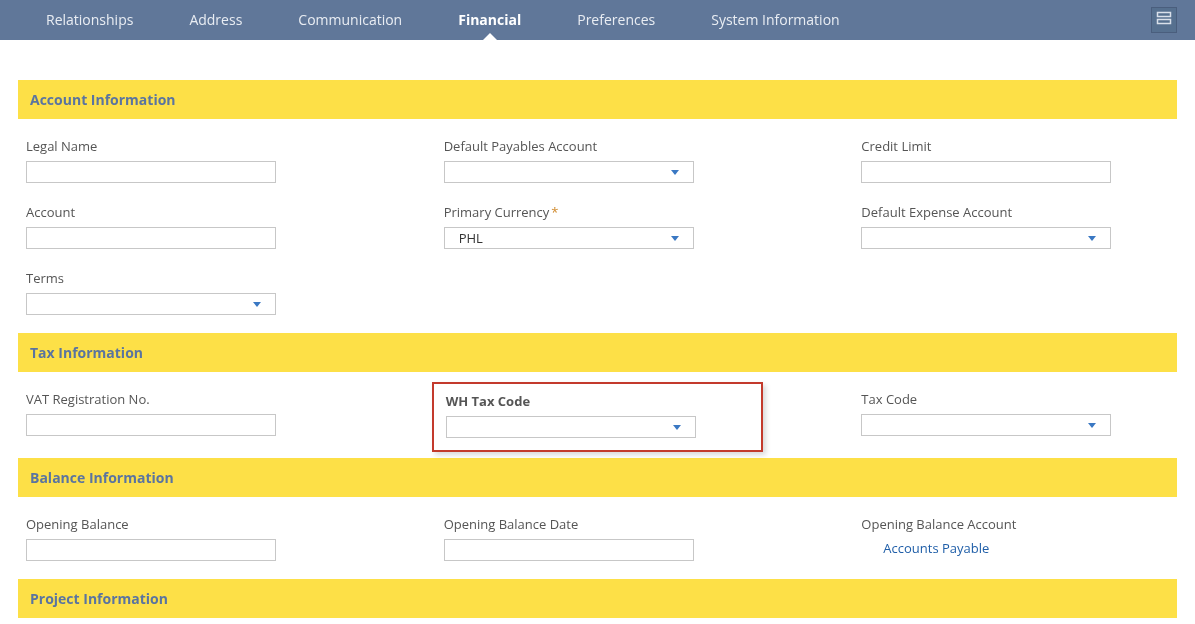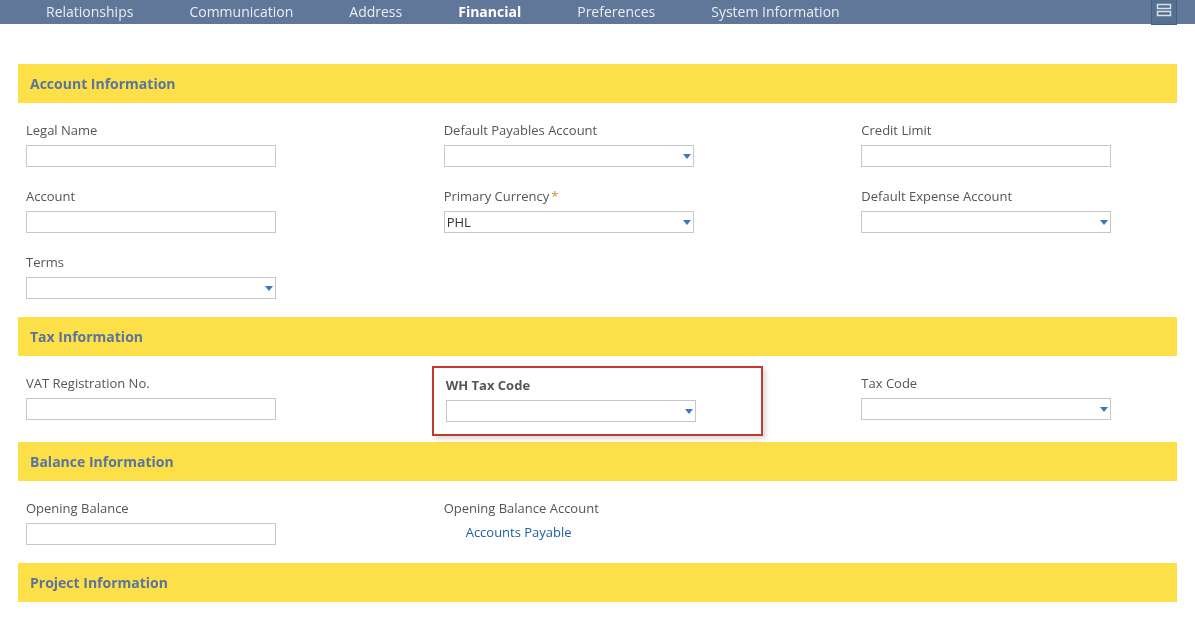--- a/index.html
+++ b/index.html
@@ -7,21 +7,21 @@
     font-family: "Open Sans", "Segoe UI", Arial, sans-serif;
     font-size: 13px;
     color: #333;
     background: #fff;
     width: 1195px;
   }
   .tabbar {
     display: flex;
     align-items: center;
     background: #607799;
-    height: 24px;
+    height: 40px;
     padding: 8px 18px;
     position: relative;
   }
   .tab {
     color: #e9edf3;
     padding: 0 28px;
     height: 40px;
     line-height: 40px;
     cursor: pointer;
     font-size: 14px;
@@ -85,21 +85,21 @@
     color: #555;
     margin-bottom: 6px;
     display: block;
   }
   .req { color: #d08a2e; margin-left: 2px; }
   .text-input, .select-input {
     width: 250px;
     height: 22px;
     border: 1px solid #c7c7c7;
     background: #fff;
-    padding: 2px 2px;
+    padding: 2px 14px;
     font-size: 13px;
     color: #333;
   }
   .select-input {
     display: flex;
     align-items: center;
     justify-content: space-between;
     cursor: pointer;
   }
   .select-caret {
@@ -120,22 +120,22 @@
     position: relative;
     box-shadow: 3px 3px 5px rgba(0,0,0,0.15);
     font-weight: bold;
   }
 </style>
 </head>
 <body>
 
 <div class="tabbar">
   <div class="tab"><span>Relationships</span></div>
+  <div class="tab"><span>Address</span></div>
   <div class="tab"><span>Communication</span></div>
-  <div class="tab"><span>Address</span></div>
   <div class="tab active"><span>Financial</span></div>
   <div class="tab"><span>Preferences</span></div>
   <div class="tab"><span>System Information</span></div>
   <div class="tab-spacer"></div>
   <div class="tab-iconbtn">
     <span>
       <svg viewBox="0 0 16 16" fill="none" stroke="currentColor" stroke-width="1.5">
         <rect x="1.5" y="2.5" width="13" height="4"></rect>
         <rect x="1.5" y="9.5" width="13" height="4"></rect>
       </svg>
@@ -235,20 +235,24 @@
   <div class="section">
     <div class="section-header">
       <span>Balance Information</span>
     </div>
     <div class="section-body">
       <div class="field">
         <span class="field-label">Opening Balance</span>
         <input class="text-input" value="" style="">
       </div>
       <div class="field">
+        <span class="field-label">Opening Balance Date</span>
+        <input class="text-input" value="" style="">
+      </div>
+      <div class="field">
         <span class="field-label">Opening Balance Account</span>
         <span class="linkval">Accounts Payable</span>
       </div>
     </div>
   </div>
 
   <div class="section">
     <div class="section-header">
       <span>Project Information</span>
     </div>

